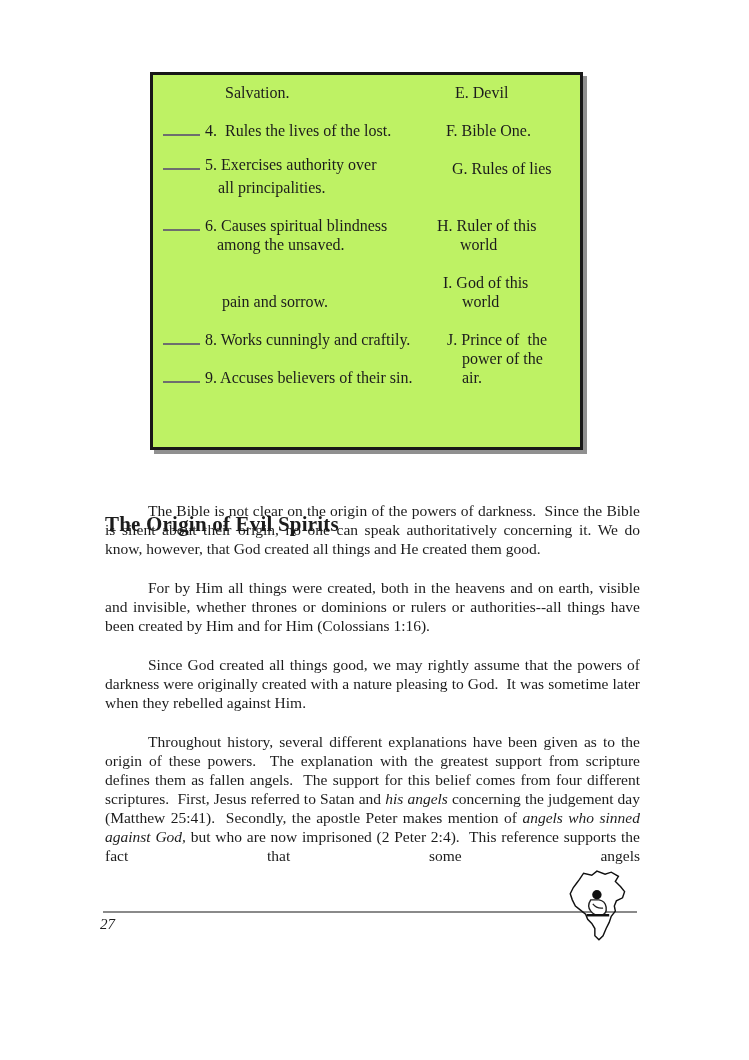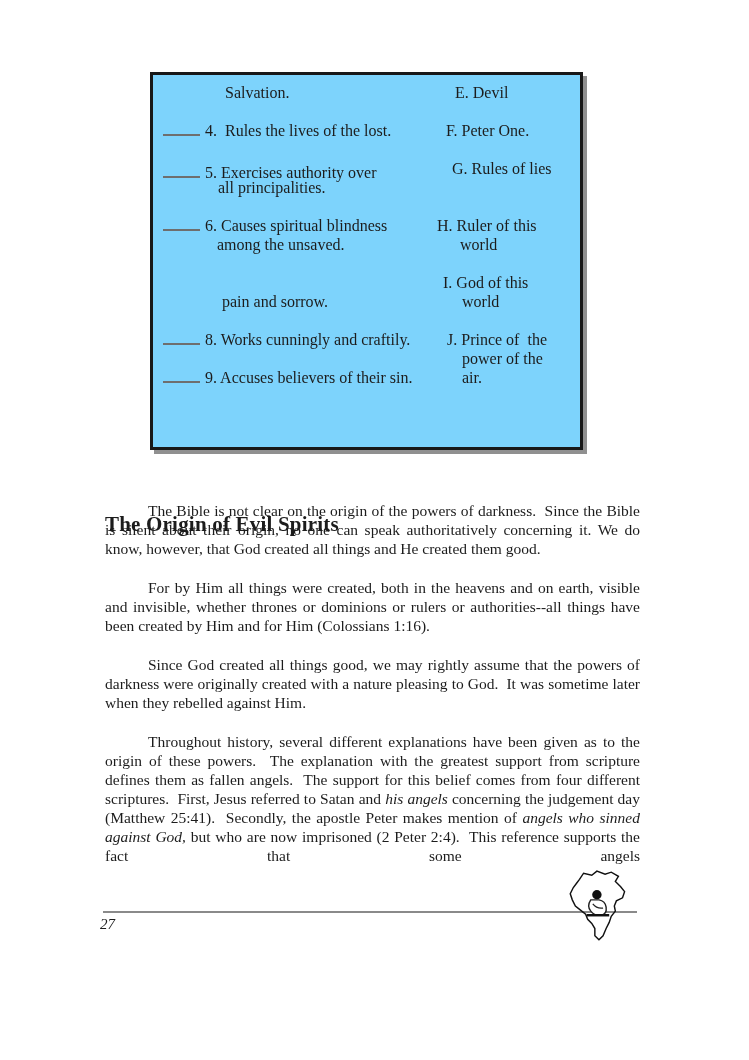--- a/index.html
+++ b/index.html
@@ -6,21 +6,21 @@
   body {
     width:749px; height:1060px; position:relative; background:#ffffff;
     font-family:"Liberation Serif","DejaVu Serif",serif; color:#1c1c1c;
     overflow:hidden;
   }
   .page { position:absolute; left:0; top:0; width:749px; height:1060px; background:#ffffff; }
 
   
   .quiz-box {
     position:absolute; left:150px; top:72px; width:433px; height:378px;
-    box-sizing:border-box; background:#7dd3fc; border:3px solid #181818;
+    box-sizing:border-box; background:#bef264; border:3px solid #181818;
     box-shadow:4px 4px 0 0 #909090;
   }
   .qline {
     position:absolute; font-size:16px; line-height:19px; white-space:pre;
     color:#1c1c1c;
   }
   .blank {
     display:inline-block; width:37px; height:13px;
     border-bottom:2px solid #6e6e6e; margin-right:5px;
   }
@@ -56,30 +56,30 @@
 </style>
 </head>
 <body>
 
 <div class="page">
 
   <div class="quiz-box">
 
     <div class="qline" style="left:72px; top:8px;"><span>Salvation.</span></div>
     <div class="qline" style="left:10px; top:46px;"><span class="blank"></span><span>4.  Rules the lives of the lost.</span></div>
-    <div class="qline" style="left:10px; top:88px;"><span class="blank"></span><span>5. Exercises authority over</span></div>
+    <div class="qline" style="left:10px; top:80px;"><span class="blank"></span><span>5. Exercises authority over</span></div>
     <div class="qline" style="left:65px; top:103px;"><span>all principalities.</span></div>
     <div class="qline" style="left:10px; top:141px;"><span class="blank"></span><span>6. Causes spiritual blindness</span></div>
     <div class="qline" style="left:64px; top:160px;"><span>among the unsaved.</span></div>
     <div class="qline" style="left:69px; top:217px;"><span>pain and sorrow.</span></div>
     <div class="qline" style="left:10px; top:255px;"><span class="blank"></span><span>8. Works cunningly and craftily.</span></div>
     <div class="qline" style="left:10px; top:293px;"><span class="blank"></span><span>9. Accuses believers of their sin.</span></div>
 
     <div class="qline" style="left:302px; top:8px;"><span>E. Devil</span></div>
-    <div class="qline" style="left:293px; top:46px;"><span>F. Peter One.</span></div>
+    <div class="qline" style="left:293px; top:46px;"><span>F. Bible One.</span></div>
     <div class="qline" style="left:299px; top:84px;"><span>G. Rules of lies</span></div>
     <div class="qline" style="left:284px; top:141px;"><span>H. Ruler of this</span></div>
     <div class="qline" style="left:307px; top:160px;"><span>world</span></div>
     <div class="qline" style="left:290px; top:198px;"><span>I. God of this</span></div>
     <div class="qline" style="left:309px; top:217px;"><span>world</span></div>
     <div class="qline" style="left:294px; top:255px;"><span>J. Prince of  the</span></div>
     <div class="qline" style="left:309px; top:274px;"><span>power of the</span></div>
     <div class="qline" style="left:309px; top:293px;"><span>air.</span></div>
   </div>
 

